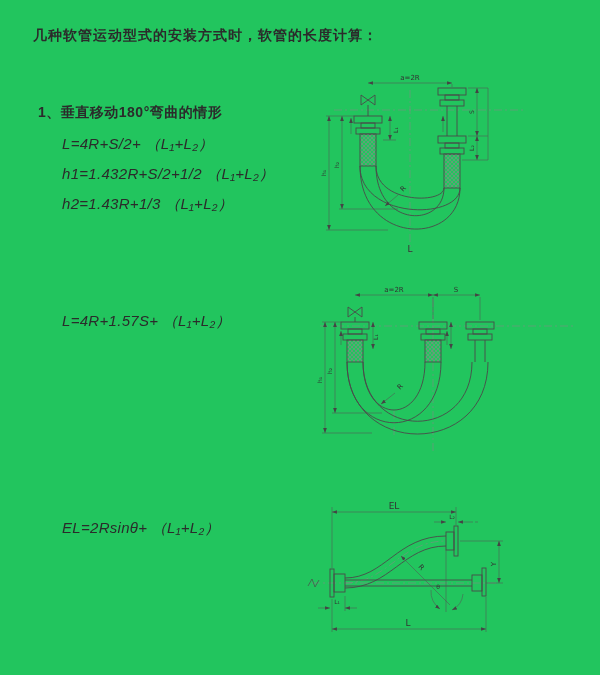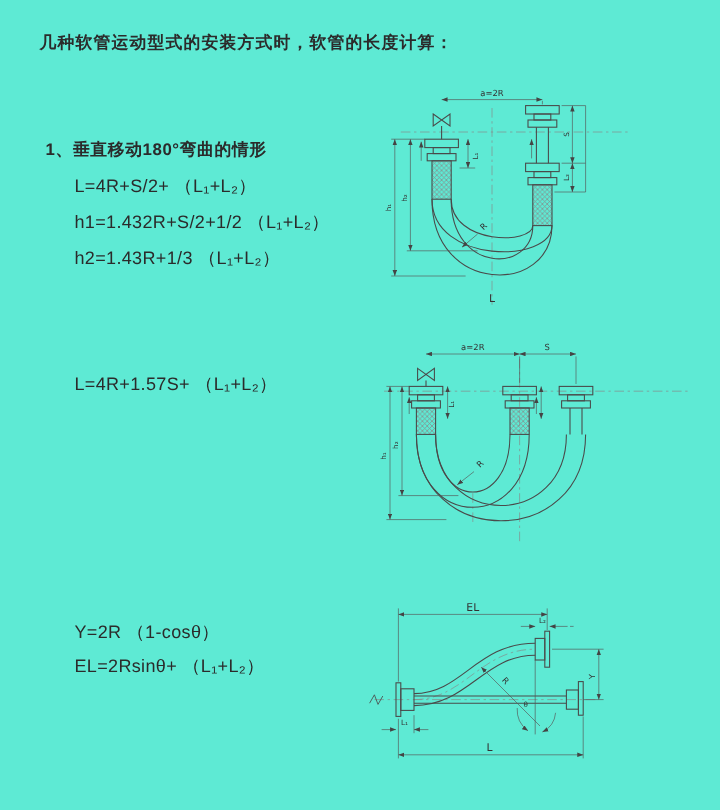--- a/index.html
+++ b/index.html
@@ -1,25 +1,25 @@
 <!DOCTYPE html>
 <html><head>
 <meta charset="utf-8">
 <style>
   html,body{margin:0;padding:0;background:#fff;}
   .page{
-    position:relative;width:600px;height:675px;background:#5eead4;overflow:hidden;
+    position:relative;width:600px;height:675px;background:#22c55e;overflow:hidden;
     font-family:"Liberation Sans","DejaVu Sans",sans-serif;color:#2b2b2b;
   }
   .doc-title{
     position:absolute;left:33px;top:27px;font-size:14px;font-weight:700;letter-spacing:1px;
   }
   .sec{position:absolute;width:280px;}
-  .sec-heading{font-size:14px;font-weight:700;letter-spacing:0.5px;margin:12px 0 7px 0;}
-  .formula{font-size:15px;letter-spacing:0.3px;margin-left:24px;white-space:nowrap;}
+  .sec-heading{font-size:14px;font-weight:700;letter-spacing:0.5px;margin:0 0 7px 0;}
+  .formula{font-size:15px;letter-spacing:0.3px;margin-left:24px;white-space:nowrap;font-style:italic;}
   .lh30 .formula{line-height:30px;}
   .lh26 .formula{line-height:26px;}
   .lh28 .formula{line-height:28px;}
   #sec1{left:38px;top:104px;}
   #sec2{left:38px;top:308px;}
   #sec3{left:38px;top:514px;}
   .dia{position:absolute;}
   #d1{left:312px;top:70px;}
   #d2{left:312px;top:283px;}
   #d3{left:300px;top:498px;}
@@ -178,21 +178,20 @@
 
     <text class="dl" x="82" y="9" text-anchor="middle">a=2R</text>
     <text class="dl" x="144" y="9" text-anchor="middle">S</text>
     <text class="dls" x="66" y="54" transform="rotate(-90 66 54)" text-anchor="middle">L₁</text>
     <text class="dls" x="10" y="97" transform="rotate(-90 10 97)" text-anchor="middle">h₁</text>
     <text class="dls" x="20" y="88" transform="rotate(-90 20 88)" text-anchor="middle">h₂</text>
     <text class="dl" x="88" y="107" transform="rotate(-45 88 107)">R</text>
   </svg>
 
   <div class="sec lh28" id="sec3">
-    <div class="formula">Y=2R （1-cosθ）</div>
     <div class="formula">EL=2Rsinθ+ （L₁+L₂）</div>
   </div>
 
   <svg class="dia" id="d3" width="300" height="148" viewBox="0 0 300 148">
     <defs>
       <marker id="ar3" viewBox="0 0 8 6" refX="8" refY="3" markerWidth="9" markerHeight="7" orient="auto-start-reverse">
           <path d="M0,0 L8,3 L0,6 Z" fill="#444"></path>
         </marker>
     </defs>
 

